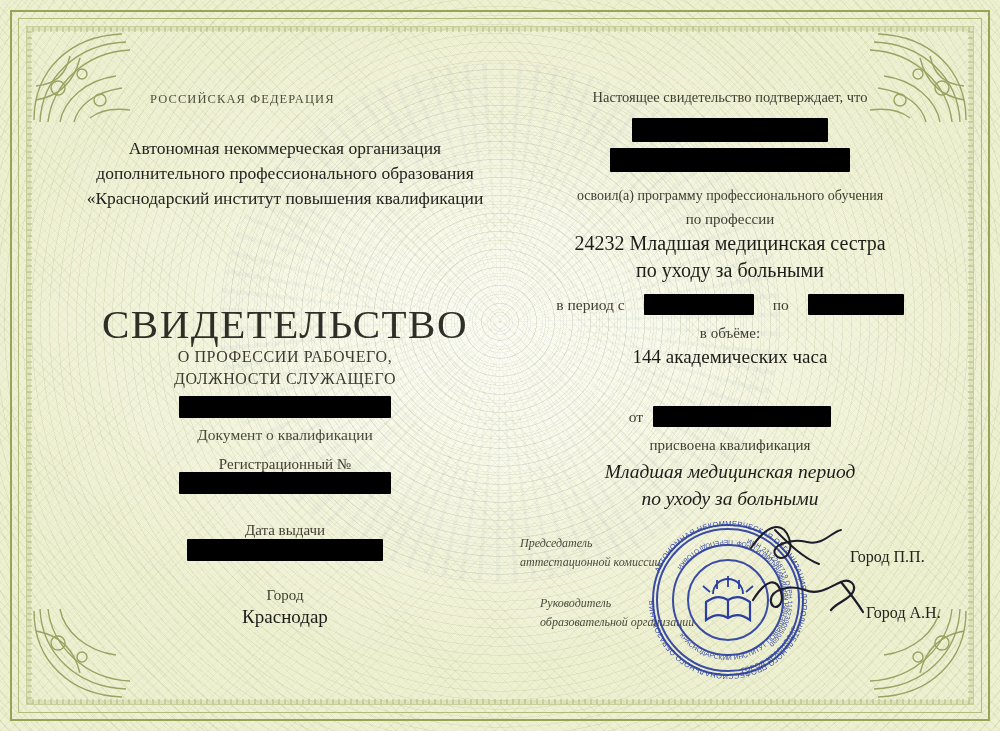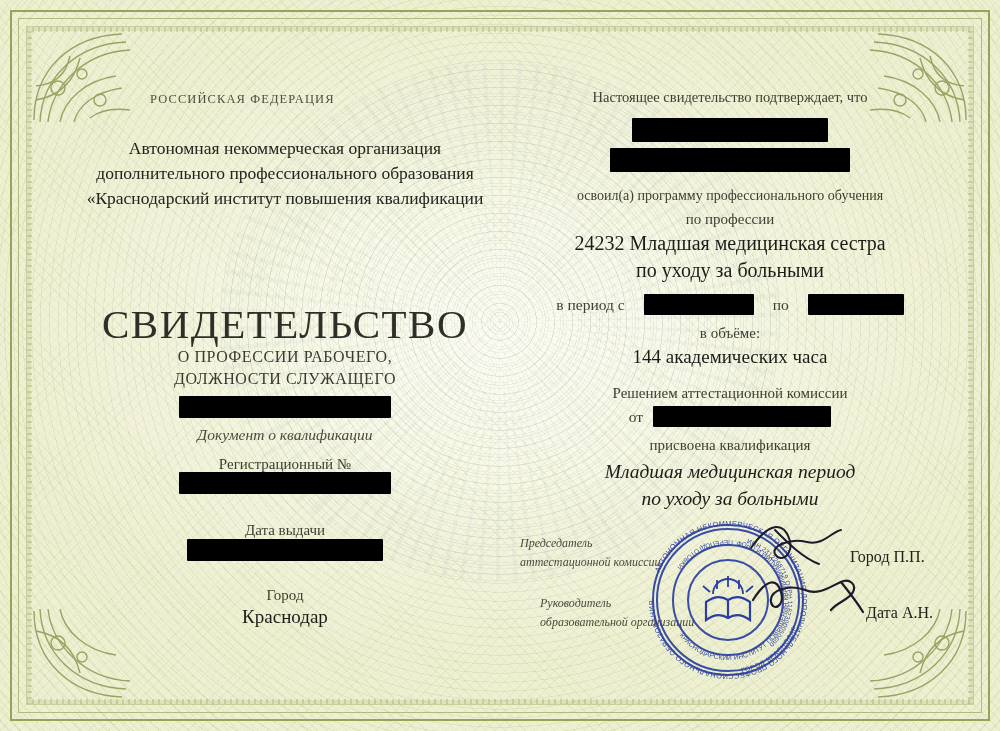--- a/index.html
+++ b/index.html
@@ -92,21 +92,21 @@
   .title{
     position:absolute;left:60px;top:300px;width:450px;text-align:center;
     font-size:41px;letter-spacing:1.5px;color:#2f2f28;
     font-variant:small-caps;font-weight:400;
   }
   .subtitle{
     position:absolute;left:60px;top:346px;width:450px;text-align:center;
     font-size:16px;line-height:22px;color:#3a3a30;
     font-variant:small-caps;letter-spacing:.6px;
   }
-  .lbl{font-size:15.5px;color:#4a4a3a;font-style:italic;}
+  .lbl{font-size:15.5px;color:#4a4a3a;}
   .lbl-plain{font-size:15px;color:#3e3e32;}
   .val{font-size:19px;color:#1c1c18;}
 
   .redact{
     display:inline-block;background:#000;height:22px;vertical-align:middle;border-radius:1px;
   }
 
   
   .lrow{position:absolute;left:60px;width:450px;text-align:center;}
 
@@ -274,23 +274,20 @@
       <span class="redact" style="width:96px;height:21px;"></span>
     </div>
 
     <div class="rrow" style="top:324px;">
       <span class="lbl-plain">в объёме:</span>
     </div>
     <div class="rrow" style="top:346px;">
       <span class="val">144 академических часа</span>
     </div>
 
-    <div class="rrow" style="top:384px;">
-      <span class="lbl-plain">Решением аттестационной комиссии</span>
-    </div>
 
     <div class="rrow reshenie-ot" style="top:406px;">
       <span>от</span>
       <span class="redact" style="width:178px;height:21px;"></span>
     </div>
 
     <div class="rrow" style="top:436px;">
       <span class="lbl-plain">присвоена квалификация</span>
     </div>
     <div class="rrow" style="top:458px;">
@@ -304,21 +301,21 @@
     </div>
     <div class="sigblock" style="top:548px;left:850px;width:140px;">
       <span class="sig-name">Город П.П.</span>
     </div>
 
     <div class="sigblock" style="top:594px;margin-left:20px;">
       <div class="sig-label">Руководитель</div>
       <div class="sig-label">образовательной организации</div>
     </div>
     <div class="sigblock" style="top:604px;left:866px;width:130px;">
-      <span class="sig-name">Дата А.Н.</span>
+      <span class="sig-name">Город А.Н.</span>
     </div>
 
     <svg class="stamp" viewBox="0 0 176 176">
       <defs>
         <path id="arcOuter" d="M 88,88 m -74,0 a 74,74 0 1,1 148,0 a 74,74 0 1,1 -148,0"></path>
         <path id="arcOuter2" d="M 88,88 m -74,0 a 74,74 0 1,0 148,0 a 74,74 0 1,0 -148,0"></path>
         <path id="arcMid" d="M 88,88 m -60,0 a 60,60 0 1,1 120,0 a 60,60 0 1,1 -120,0"></path>
         <path id="arcMid2" d="M 88,88 m -60,0 a 60,60 0 1,0 120,0 a 60,60 0 1,0 -120,0"></path>
       </defs>
       <g fill="none" stroke="#2b3fa0" stroke-width="2" opacity="0.92">

